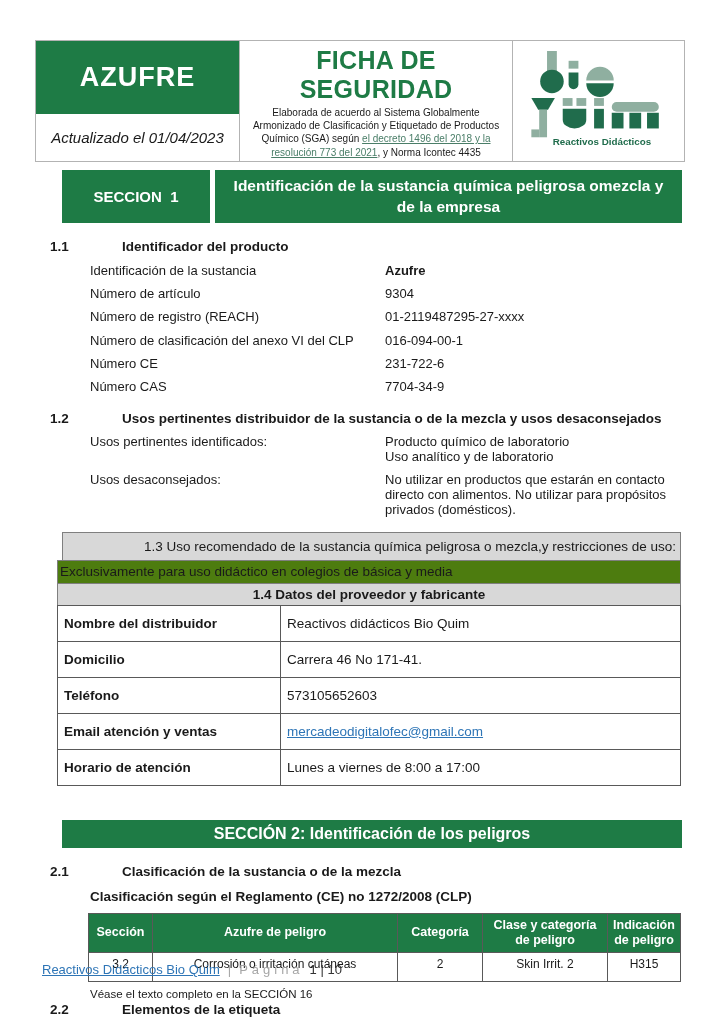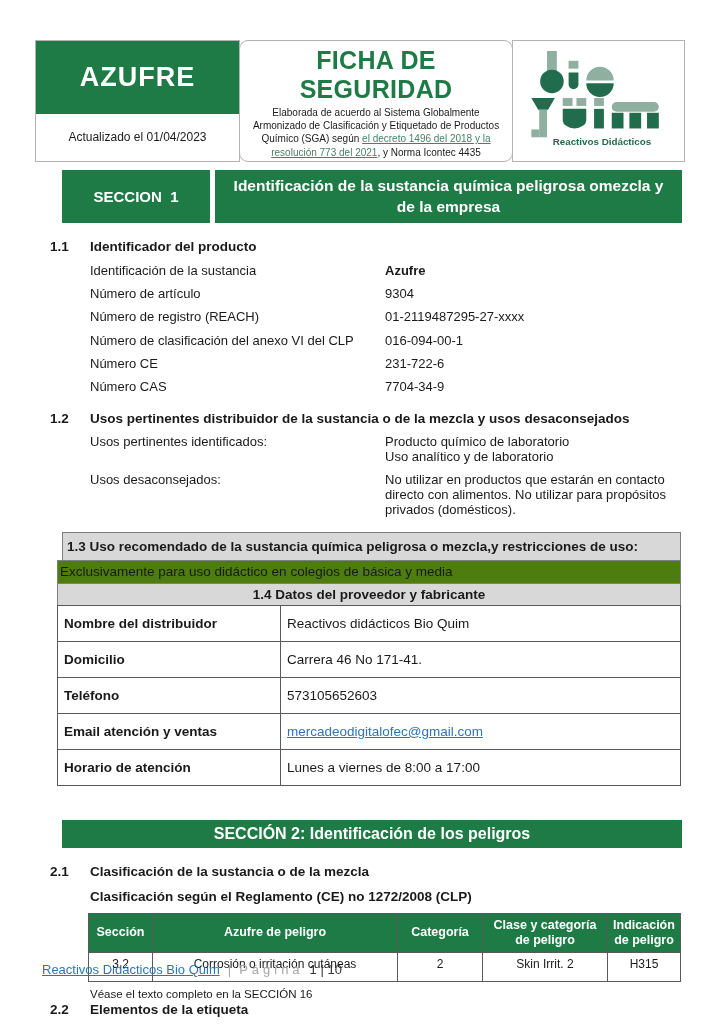--- a/index.html
+++ b/index.html
@@ -17,48 +17,48 @@
   html,body{background:#fff;}
   body{font-family:"Liberation Sans", sans-serif;color:var(--ink);}
   .page{width:724px;height:1024px;position:relative;background:#fff;overflow:hidden;margin:0 auto;}
 
   
   .header{display:flex;margin:40px 34px 0 35px;min-height:104px;align-items:stretch;}
   .h-cell{border:1px solid var(--border-grey);}
   .h-left{width:205px;margin-right:-1px;display:flex;flex-direction:column;}
   .h-green{background:var(--green);height:73px;display:flex;align-items:center;justify-content:center;
            color:#fff;font-weight:bold;font-size:27px;letter-spacing:1px;}
-  .h-updated{flex:1;display:flex;align-items:center;justify-content:center;font-size:12px;padding:3px 0;}
-  .h-center{width:274px;margin-right:-1px;text-align:center;padding:5px 8px 2px;border-radius:9px;}
+  .h-updated{flex:1;display:flex;align-items:center;justify-content:center;font-size:15px;padding:3px 0;font-style:italic;}
+  .h-center{width:274px;margin-right:-1px;text-align:center;padding:5px 8px 2px;}
   .h-title{color:var(--green);font-weight:bold;font-size:25px;letter-spacing:.3px;}
   .h-sub{font-size:10px;line-height:1.32;margin-top:2px;}
   .h-sub .lnk{color:var(--decree);text-decoration:underline;cursor:pointer;}
   .h-right{width:173px;display:flex;align-items:center;justify-content:center;padding:2px;}
 
   
   .sec1-bar{display:flex;margin:8px 42px 0 62px;align-items:stretch;}
   .sec1-left{background:var(--green);width:148px;margin-right:5px;display:flex;align-items:center;
              justify-content:center;color:#fff;font-weight:bold;font-size:15px;white-space:pre;}
   .sec1-right{background:var(--green);flex:1;color:#fff;font-weight:bold;font-size:15.5px;
               text-align:center;padding:5px 14px;line-height:1.4;}
 
   
-  .subhead{display:flex;margin:16px 40px 0 50px;font-weight:bold;font-size:13.5px;line-height:1.15;}
+  .subhead{display:flex;margin:16px 40px 0 50px;font-weight:bold;font-size:13.5px;line-height:1.15;gap:32px;}
   .subhead .num{width:40px;flex-shrink:0;}
   .kv{display:flex;margin:8px 40px 0 90px;font-size:13px;line-height:1.18;}
   .kv .k{width:295px;flex-shrink:0;padding-right:8px;}
   .kv .v{max-width:297px;}
   .kv .v.bold{font-weight:bold;}
   .kv .v .vline{line-height:1.18;}
   .mt-7{margin-top:7px;}
 
   
   .t13{margin:14px 43px 0 57px;font-size:13.5px;}
-  .hdr13{margin-left:5px;background:var(--grey-bar);border:1px solid #7f7f7f;text-align:left;
-         font-weight:bold;padding:6px 4px;}
+  .hdr13{margin-left:5px;background:var(--grey-bar);border:1px solid #7f7f7f;text-align:right;
+         font-weight:normal;padding:6px 4px;}
   .row-excl{border:1px solid #7f7f7f;margin-top:-1px;padding:3px 2px 4px;background:#4d7c0f;}
   .hdr14{background:var(--grey-bar);border:1px solid #7f7f7f;margin-top:-1px;text-align:center;
          font-weight:bold;padding:3px 22px;}
   table.t14{border-collapse:collapse;width:100%;margin-top:-1px;}
   table.t14 td{border:1px solid var(--border-dark);padding:10px 6px;font-size:13.5px;height:17px;
                vertical-align:middle;}
   table.t14 td.lbl{width:223px;font-weight:bold;}
   .email-link{color:var(--link-blue);text-decoration:underline;cursor:pointer;}
 
   

